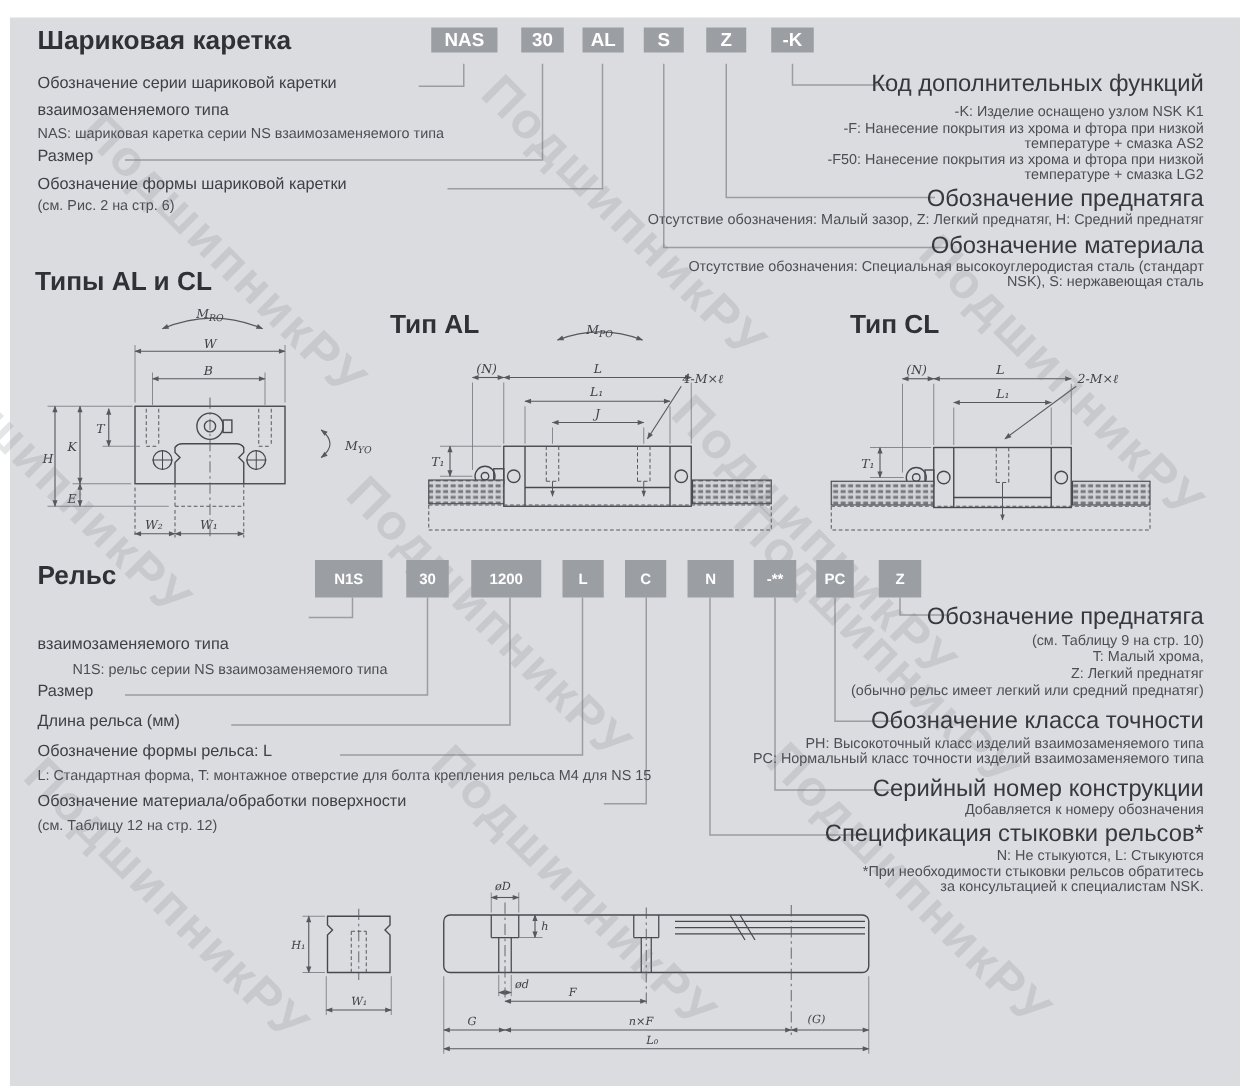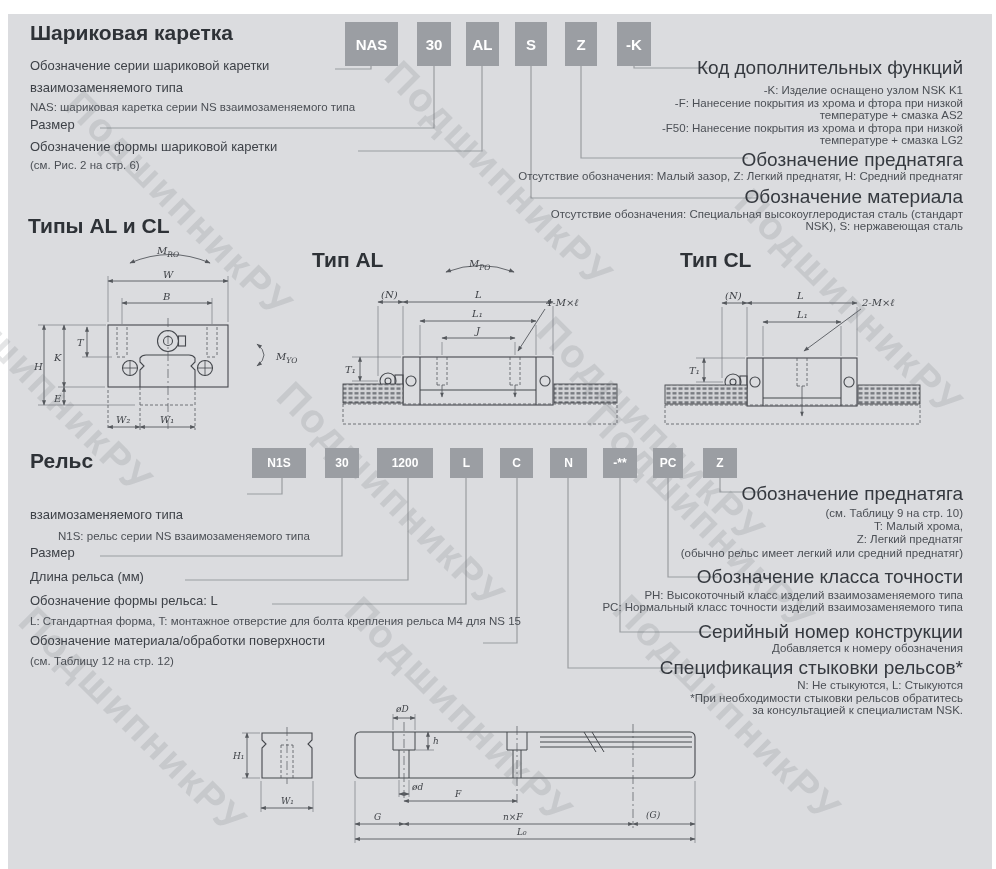--- a/index.html
+++ b/index.html
@@ -10,21 +10,21 @@
       color:rgba(120,124,132,0.20);transform:rotate(45deg);transform-origin:0 0;white-space:nowrap;pointer-events:none;}
   .overlay{position:absolute;left:0;top:0;z-index:1;}
   .txt{position:absolute;z-index:3;white-space:nowrap;line-height:1.05;}
   .t-title{font-weight:bold;font-size:21px;color:#2e3237;}
   .t-label{font-size:13px;color:#3d4147;}
   .t-note{font-size:11.5px;color:#4b4f55;}
   .t-head{font-size:19px;color:#35393f;}
   .r{right:33px;text-align:right;}
   .box{position:absolute;z-index:3;background:#9b9ea3;color:#ffffff;font-weight:bold;
        display:flex;align-items:center;justify-content:center;}
-  .cbox{top:22px;height:44px;font-size:15px;}
+  .cbox{top:22px;height:20px;font-size:15px;}
   .rbox{top:448px;height:30px;font-size:12px;}
   svg text.dim{font-family:"DejaVu Serif",serif;font-style:italic;font-size:10px;fill:#3f4247;}
   svg text.dimxs{font-family:"DejaVu Serif",serif;font-style:italic;font-size:9px;fill:#3f4247;}
 </style>
 </head>
 <body>
 
 <div class="page">
   <div class="canvas"></div>
 

